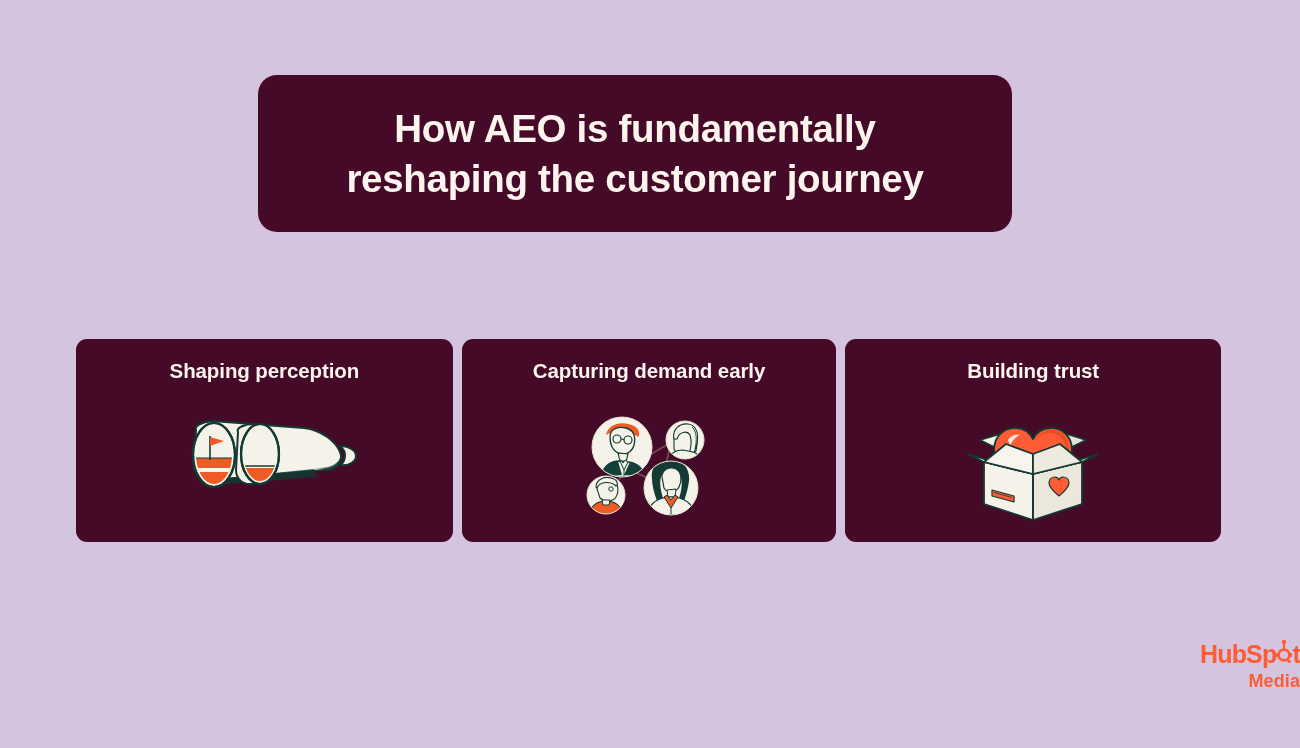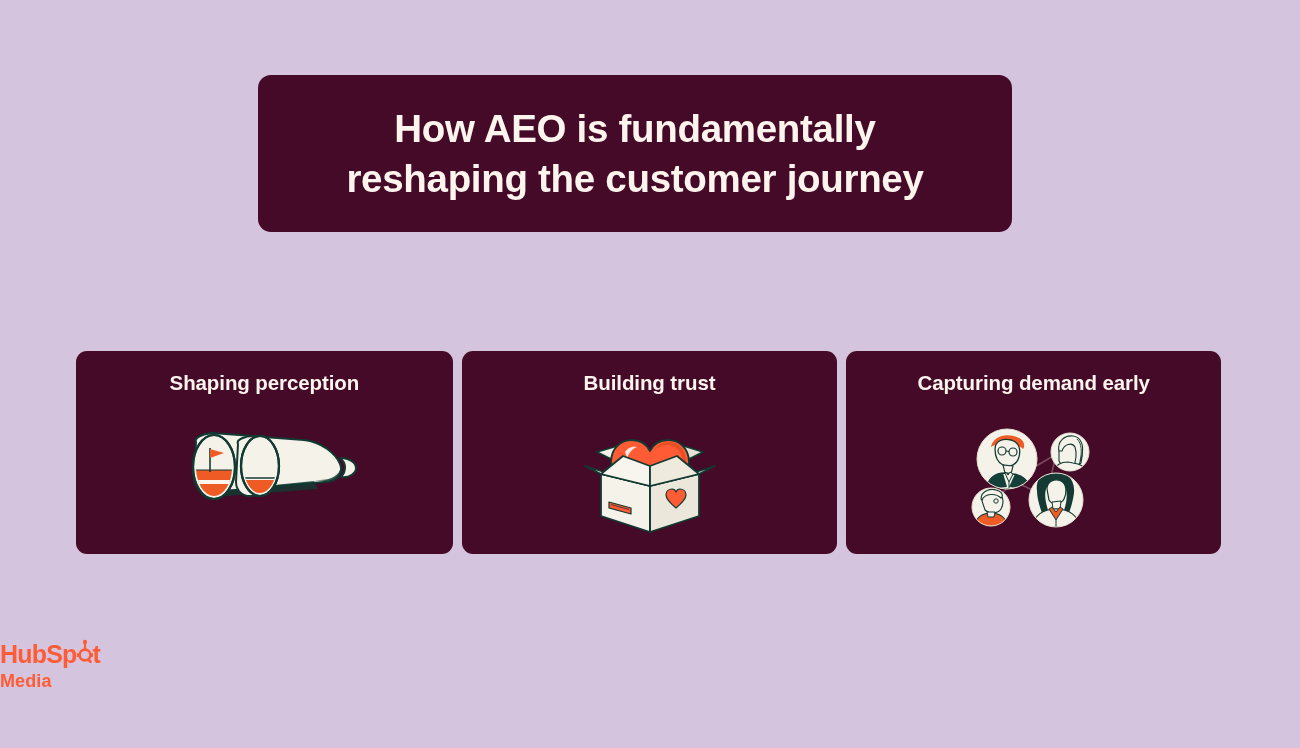--- a/index.html
+++ b/index.html
@@ -16,42 +16,42 @@
   }
 
   
   #title-banner {
     position: absolute;
     left: 258px;
     top: 75px;
     width: 754px;
     height: 157px;
     background: #450a27;
-    border-radius: 13px;
+    border-radius: 19px;
     display: flex;
     align-items: center;
     justify-content: center;
     box-sizing: border-box;
     padding: 0 26px;
   }
   #title-text {
     color: #fdf4ee;
     font-size: 38.5px;
     font-weight: bold;
     line-height: 1.28;
     text-align: center;
     letter-spacing: -0.3px;
     white-space: pre-line;
   }
 
   
   #cards-row {
     position: absolute;
     left: 76px;
-    top: 351px;
+    top: 339px;
     width: 1145px;
     height: 203px;
     display: flex;
     gap: 9px;
   }
   .card {
     background: #450a27;
     border-radius: 11px;
     position: relative;
     display: flex;
@@ -80,21 +80,21 @@
   .card-art svg { display: block; }
 
   
   #footer-logo {
     position: absolute;
     left: 0;
     top: 638px;
     width: 1300px;
     display: flex;
     flex-direction: column;
-    align-items: flex-start;
+    align-items: flex-end;
   }
   #logo-wordmark {
     font-size: 25px;
     font-weight: bold;
     color: #ff5c35;
     letter-spacing: -0.8px;
     line-height: 1;
     display: flex;
     align-items: baseline;
   }
@@ -169,20 +169,117 @@
 
           <line x1="46" y1="28" x2="46" y2="52" stroke="#123a32" stroke-width="1.6"></line>
           <path d="M46 29 L60 33 L46 38 Z" fill="#ef5b25"></path>
           <path d="M30 50 L72 50" stroke="#123a32" stroke-width="1.2"></path>
         </g>
         <ellipse cx="50" cy="47" rx="21" ry="32" fill="none" stroke="#123a32" stroke-width="2.2"></ellipse>
       </svg>
     </div>
   </div>
 
+  <div class="card w3">
+    <div class="card-title">Capturing demand early</div>
+    <div class="card-art">
+      <svg width="130" height="112" viewBox="0 0 130 112">
+
+        <line x1="50" y1="56" x2="28" y2="80" stroke="#7a4a5e" stroke-width="1.6"></line>
+        <line x1="62" y1="50" x2="86" y2="36" stroke="#7a4a5e" stroke-width="1.6"></line>
+        <line x1="86" y1="40" x2="80" y2="66" stroke="#7a4a5e" stroke-width="1.6"></line>
+        <line x1="44" y1="62" x2="70" y2="74" stroke="#7a4a5e" stroke-width="1.6"></line>
+
+        <clipPath id="avA">
+            <circle cx="38" cy="40" r="30"></circle>
+          </clipPath>
+        <circle cx="38" cy="40" r="30" fill="#f5f2ea"></circle>
+        <g clip-path="url(#avA)">
+
+          <path d="M22 28 C24 17 38 13 50 19 C56 22 56 28 54 30
+                   C48 24 30 22 22 28 Z" fill="#ef5b25"></path>
+
+          <path d="M26 30 C26 22 34 19 42 21 C50 23 52 30 50 38
+                   C48 46 40 49 34 46 C28 43 26 37 26 30 Z" fill="#f5f2ea" stroke="#123a32" stroke-width="1.3"></path>
+
+          <circle cx="33" cy="32" r="4" fill="none" stroke="#123a32" stroke-width="1.2"></circle>
+          <circle cx="44" cy="33" r="4" fill="none" stroke="#123a32" stroke-width="1.2"></circle>
+          <line x1="37" y1="32" x2="40" y2="32.5" stroke="#123a32" stroke-width="1.1"></line>
+
+          <path d="M34 46 L36 54 L42 55 L44 47 Z" fill="#f5f2ea" stroke="#123a32" stroke-width="1.1"></path>
+          <path d="M18 70 C18 60 26 54 36 54 L44 55 C54 56 60 62 60 70 Z" fill="#f5f2ea" stroke="#123a32" stroke-width="1.3"></path>
+
+          <path d="M18 70 C18 60 25 54 34 54 L38 68 Z" fill="#15403a"></path>
+          <path d="M60 70 C60 62 54 56 46 55 L40 68 Z" fill="#15403a"></path>
+
+          <path d="M36 54 L40 63 L44 55 L41 53 L39 56 L37 53 Z" fill="#f5f2ea" stroke="#123a32" stroke-width="1"></path>
+          <line x1="40" y1="63" x2="40" y2="70" stroke="#123a32" stroke-width="1"></line>
+        </g>
+        <circle cx="38" cy="40" r="30" fill="none" stroke="#e8e2d4" stroke-width="1"></circle>
+
+        <clipPath id="avB">
+            <circle cx="101" cy="33" r="19"></circle>
+          </clipPath>
+        <circle cx="101" cy="33" r="19" fill="#f5f2ea"></circle>
+        <g clip-path="url(#avB)">
+          <path d="M90 30 C90 20 100 16 108 20 C114 23 114 34 112 44
+                   L108 48 L94 48 L90 42 Z" fill="#f5f2ea" stroke="#123a32" stroke-width="1.1"></path>
+
+          <path d="M90 32 C88 22 96 16 104 17 C112 18 115 26 113 36
+                   C112 42 110 46 108 50 L104 50 C107 42 108 34 106 28
+                   C103 23 95 25 93 32 Z" fill="#f5f2ea" stroke="#123a32" stroke-width="1.1"></path>
+          <path d="M108 20 C113 24 113 34 111 42" fill="none" stroke="#123a32" stroke-width="0.9"></path>
+
+          <path d="M86 52 C86 46 92 43 99 43 L104 44 C112 45 116 48 116 53 L116 56 L86 56 Z" fill="#f5f2ea" stroke="#123a32" stroke-width="1.1"></path>
+        </g>
+        <circle cx="101" cy="33" r="19" fill="none" stroke="#e8e2d4" stroke-width="1"></circle>
+
+        <clipPath id="avC">
+            <circle cx="22" cy="88" r="19"></circle>
+          </clipPath>
+        <circle cx="22" cy="88" r="19" fill="#f5f2ea"></circle>
+        <g clip-path="url(#avC)">
+          <path d="M13 82 C13 74 22 71 29 74 C35 77 35 85 32 90
+                   C29 95 20 95 16 91 Z" fill="#f5f2ea" stroke="#123a32" stroke-width="1.1"></path>
+
+          <path d="M12 80 C12 72 22 68 30 72 C34 74 34 78 32 79
+                   C27 74 16 74 13 81 Z" fill="#f5f2ea" stroke="#123a32" stroke-width="1.1"></path>
+          <circle cx="27" cy="82" r="2.2" fill="none" stroke="#123a32" stroke-width="1"></circle>
+
+          <path d="M6 108 C6 99 13 94 22 94 C31 94 38 99 38 108 Z" fill="#ef5b25" stroke="#123a32" stroke-width="1.1"></path>
+          <path d="M18 93 L19 98 L25 98 L26 93 Z" fill="#f5f2ea" stroke="#123a32" stroke-width="1"></path>
+        </g>
+        <circle cx="22" cy="88" r="19" fill="none" stroke="#e8e2d4" stroke-width="1"></circle>
+
+        <clipPath id="avD">
+            <circle cx="87" cy="81" r="27"></circle>
+          </clipPath>
+        <circle cx="87" cy="81" r="27" fill="#f5f2ea"></circle>
+        <g clip-path="url(#avD)">
+
+          <path d="M68 72 C66 58 76 52 88 53 C100 54 106 62 105 74
+                   C104 82 102 88 100 94 L94 94 C98 84 99 74 96 68
+                   C92 61 80 62 77 70 C75 76 77 86 80 94 L73 94
+                   C70 86 68 78 68 72 Z" fill="#143a33"></path>
+
+          <path d="M78 70 C78 62 86 59 92 62 C98 65 98 74 95 80
+                   C92 86 83 86 80 81 Z" fill="#f5f2ea" stroke="#123a32" stroke-width="1.2"></path>
+
+          <path d="M83 83 L84 90 L91 90 L92 82 Z" fill="#f5f2ea" stroke="#123a32" stroke-width="1"></path>
+
+          <path d="M64 108 C64 97 74 90 87 90 C100 90 110 97 110 108 Z" fill="#f5f2ea" stroke="#123a32" stroke-width="1.2"></path>
+
+          <path d="M80 90 L87 101 L94 90 L91 88 L87 93 L83 88 Z" fill="#ef5b25" stroke="#123a32" stroke-width="1"></path>
+          <line x1="87" y1="101" x2="87" y2="108" stroke="#123a32" stroke-width="1"></line>
+        </g>
+        <circle cx="87" cy="81" r="27" fill="none" stroke="#e8e2d4" stroke-width="1"></circle>
+      </svg>
+    </div>
+  </div>
+
   <div class="card w2">
     <div class="card-title">Building trust</div>
     <div class="card-art">
       <svg width="150" height="118" viewBox="0 0 150 118">
 
         <path d="M38 44 L22 36 L56 26 L72 38 Z" fill="#f5f2ea" stroke="#123a32" stroke-width="1.8" stroke-linejoin="round"></path>
         <path d="M112 44 L128 36 L96 26 L80 38 Z" fill="#e7e2d6" stroke="#123a32" stroke-width="1.8" stroke-linejoin="round"></path>
 
         <path d="M75 96
                  C52 78 36 62 36 46
@@ -206,117 +303,20 @@
         <path d="M124 58 L102 40 L75 50 L75 70 Z" fill="#efeade" stroke="#123a32" stroke-width="1.8" stroke-linejoin="round"></path>
 
         <path d="M101 92 C95 87 91 83 91 79 C91 75 94 73 97 73
                  C99 73 100.5 74.5 101 76 C101.5 74.5 103 73 105 73
                  C108 73 111 75 111 79 C111 83 107 87 101 92 Z" fill="#ff5c35" stroke="#123a32" stroke-width="1.2" stroke-linejoin="round"></path>
 
         <path d="M34 86 L56 92 L56 98 L34 92 Z" fill="#ff5c35" stroke="#123a32" stroke-width="1.2" stroke-linejoin="round"></path>
         <line x1="36" y1="88.5" x2="54" y2="93.5" stroke="#123a32" stroke-width="0.8"></line>
 
         <line x1="75" y1="70" x2="75" y2="116" stroke="#123a32" stroke-width="1.4"></line>
-      </svg>
-    </div>
-  </div>
-
-  <div class="card w3">
-    <div class="card-title">Capturing demand early</div>
-    <div class="card-art">
-      <svg width="130" height="112" viewBox="0 0 130 112">
-
-        <line x1="50" y1="56" x2="28" y2="80" stroke="#7a4a5e" stroke-width="1.6"></line>
-        <line x1="62" y1="50" x2="86" y2="36" stroke="#7a4a5e" stroke-width="1.6"></line>
-        <line x1="86" y1="40" x2="80" y2="66" stroke="#7a4a5e" stroke-width="1.6"></line>
-        <line x1="44" y1="62" x2="70" y2="74" stroke="#7a4a5e" stroke-width="1.6"></line>
-
-        <clipPath id="avA">
-            <circle cx="38" cy="40" r="30"></circle>
-          </clipPath>
-        <circle cx="38" cy="40" r="30" fill="#f5f2ea"></circle>
-        <g clip-path="url(#avA)">
-
-          <path d="M22 28 C24 17 38 13 50 19 C56 22 56 28 54 30
-                   C48 24 30 22 22 28 Z" fill="#ef5b25"></path>
-
-          <path d="M26 30 C26 22 34 19 42 21 C50 23 52 30 50 38
-                   C48 46 40 49 34 46 C28 43 26 37 26 30 Z" fill="#f5f2ea" stroke="#123a32" stroke-width="1.3"></path>
-
-          <circle cx="33" cy="32" r="4" fill="none" stroke="#123a32" stroke-width="1.2"></circle>
-          <circle cx="44" cy="33" r="4" fill="none" stroke="#123a32" stroke-width="1.2"></circle>
-          <line x1="37" y1="32" x2="40" y2="32.5" stroke="#123a32" stroke-width="1.1"></line>
-
-          <path d="M34 46 L36 54 L42 55 L44 47 Z" fill="#f5f2ea" stroke="#123a32" stroke-width="1.1"></path>
-          <path d="M18 70 C18 60 26 54 36 54 L44 55 C54 56 60 62 60 70 Z" fill="#f5f2ea" stroke="#123a32" stroke-width="1.3"></path>
-
-          <path d="M18 70 C18 60 25 54 34 54 L38 68 Z" fill="#15403a"></path>
-          <path d="M60 70 C60 62 54 56 46 55 L40 68 Z" fill="#15403a"></path>
-
-          <path d="M36 54 L40 63 L44 55 L41 53 L39 56 L37 53 Z" fill="#f5f2ea" stroke="#123a32" stroke-width="1"></path>
-          <line x1="40" y1="63" x2="40" y2="70" stroke="#123a32" stroke-width="1"></line>
-        </g>
-        <circle cx="38" cy="40" r="30" fill="none" stroke="#e8e2d4" stroke-width="1"></circle>
-
-        <clipPath id="avB">
-            <circle cx="101" cy="33" r="19"></circle>
-          </clipPath>
-        <circle cx="101" cy="33" r="19" fill="#f5f2ea"></circle>
-        <g clip-path="url(#avB)">
-          <path d="M90 30 C90 20 100 16 108 20 C114 23 114 34 112 44
-                   L108 48 L94 48 L90 42 Z" fill="#f5f2ea" stroke="#123a32" stroke-width="1.1"></path>
-
-          <path d="M90 32 C88 22 96 16 104 17 C112 18 115 26 113 36
-                   C112 42 110 46 108 50 L104 50 C107 42 108 34 106 28
-                   C103 23 95 25 93 32 Z" fill="#f5f2ea" stroke="#123a32" stroke-width="1.1"></path>
-          <path d="M108 20 C113 24 113 34 111 42" fill="none" stroke="#123a32" stroke-width="0.9"></path>
-
-          <path d="M86 52 C86 46 92 43 99 43 L104 44 C112 45 116 48 116 53 L116 56 L86 56 Z" fill="#f5f2ea" stroke="#123a32" stroke-width="1.1"></path>
-        </g>
-        <circle cx="101" cy="33" r="19" fill="none" stroke="#e8e2d4" stroke-width="1"></circle>
-
-        <clipPath id="avC">
-            <circle cx="22" cy="88" r="19"></circle>
-          </clipPath>
-        <circle cx="22" cy="88" r="19" fill="#f5f2ea"></circle>
-        <g clip-path="url(#avC)">
-          <path d="M13 82 C13 74 22 71 29 74 C35 77 35 85 32 90
-                   C29 95 20 95 16 91 Z" fill="#f5f2ea" stroke="#123a32" stroke-width="1.1"></path>
-
-          <path d="M12 80 C12 72 22 68 30 72 C34 74 34 78 32 79
-                   C27 74 16 74 13 81 Z" fill="#f5f2ea" stroke="#123a32" stroke-width="1.1"></path>
-          <circle cx="27" cy="82" r="2.2" fill="none" stroke="#123a32" stroke-width="1"></circle>
-
-          <path d="M6 108 C6 99 13 94 22 94 C31 94 38 99 38 108 Z" fill="#ef5b25" stroke="#123a32" stroke-width="1.1"></path>
-          <path d="M18 93 L19 98 L25 98 L26 93 Z" fill="#f5f2ea" stroke="#123a32" stroke-width="1"></path>
-        </g>
-        <circle cx="22" cy="88" r="19" fill="none" stroke="#e8e2d4" stroke-width="1"></circle>
-
-        <clipPath id="avD">
-            <circle cx="87" cy="81" r="27"></circle>
-          </clipPath>
-        <circle cx="87" cy="81" r="27" fill="#f5f2ea"></circle>
-        <g clip-path="url(#avD)">
-
-          <path d="M68 72 C66 58 76 52 88 53 C100 54 106 62 105 74
-                   C104 82 102 88 100 94 L94 94 C98 84 99 74 96 68
-                   C92 61 80 62 77 70 C75 76 77 86 80 94 L73 94
-                   C70 86 68 78 68 72 Z" fill="#143a33"></path>
-
-          <path d="M78 70 C78 62 86 59 92 62 C98 65 98 74 95 80
-                   C92 86 83 86 80 81 Z" fill="#f5f2ea" stroke="#123a32" stroke-width="1.2"></path>
-
-          <path d="M83 83 L84 90 L91 90 L92 82 Z" fill="#f5f2ea" stroke="#123a32" stroke-width="1"></path>
-
-          <path d="M64 108 C64 97 74 90 87 90 C100 90 110 97 110 108 Z" fill="#f5f2ea" stroke="#123a32" stroke-width="1.2"></path>
-
-          <path d="M80 90 L87 101 L94 90 L91 88 L87 93 L83 88 Z" fill="#ef5b25" stroke="#123a32" stroke-width="1"></path>
-          <line x1="87" y1="101" x2="87" y2="108" stroke="#123a32" stroke-width="1"></line>
-        </g>
-        <circle cx="87" cy="81" r="27" fill="none" stroke="#e8e2d4" stroke-width="1"></circle>
       </svg>
     </div>
   </div>
 </div>
 
 <div id="footer-logo">
   <div id="logo-wordmark">
     <span>HubSp</span>
     <span id="logo-sprocket-wrap">
       <svg width="16" height="25" viewBox="0 0 16 25">

